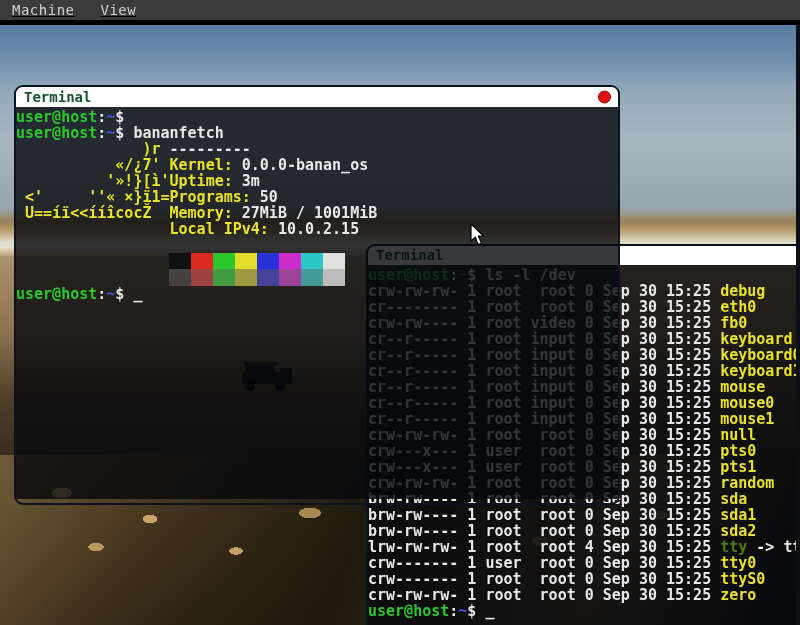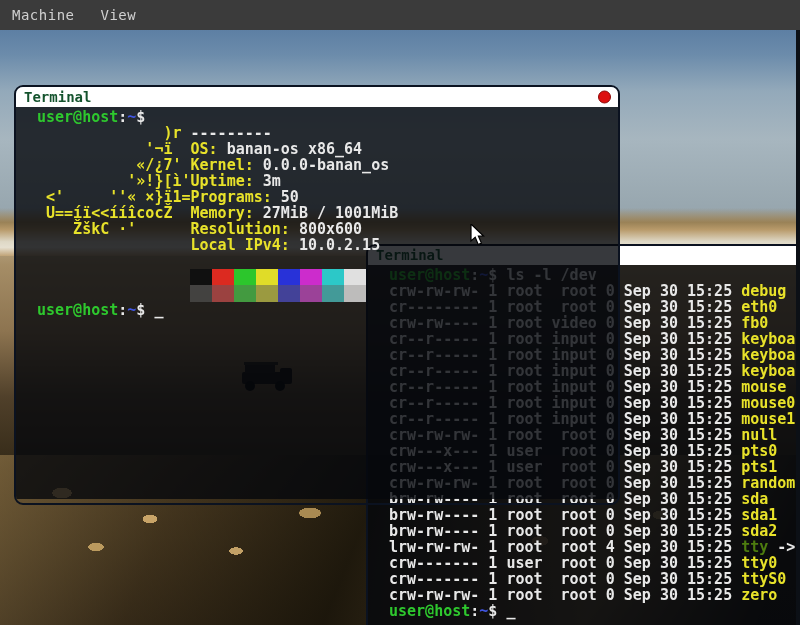--- a/index.html
+++ b/index.html
@@ -2,23 +2,23 @@
 <html><head>
 <meta charset="utf-8">
 <style>
   html,body{margin:0;padding:0;}
   body{
     width:800px;height:625px;overflow:hidden;position:relative;
     background:#000;font-family:"DejaVu Sans Mono",monospace;
   }
   
   #menubar{
-    position:absolute;left:0;top:0;width:800px;height:30px;
+    position:absolute;left:0;top:0;width:800px;height:20px;
     background:#3b3b3b;display:flex;align-items:center;
-    padding-left:12px;box-sizing:border-box;gap:26px;z-index:40;
+    padding-left:12px;box-sizing:border-box;gap:26px;z-index:40;text-decoration:underline;
   }
   .menu-item{
     color:#d0d0d0;font:14px "DejaVu Sans Mono",monospace;letter-spacing:.5px;
   }
   
   #desktop{
     position:absolute;left:0;top:25px;width:800px;height:600px;z-index:1;
     background:linear-gradient(180deg,
       #5a7da2 0%, #6c8cab 5%, #93a9ba 11%, #a7b6bf 19%,
       #97a6ae 31%, #b7a584 36%, #a58d66 40%, #8d7450 51%,
@@ -59,21 +59,21 @@
   #term1 .titlebar{height:20px;line-height:20px;}
   .close-btn{
     position:absolute;right:7px;top:50%;transform:translateY(-50%);
     width:13px;height:13px;border-radius:50%;
     border:1px solid #8c0808;box-sizing:border-box;
   }
   .term-body{
     position:absolute;left:0;right:0;bottom:4px;
     background:rgba(5,8,12,0.8);
     color:#e8e8e8;font:bold 15px/16px "DejaVu Sans Mono",monospace;
-    padding:2px 0 0 21px;
+    padding:2px 0 0 0;
   }
   #term1 .term-body{top:20px;}
   #term2 .term-body{top:19px;}
   .line{white-space:pre;height:16px;}
   .c-green{color:#2ec82e;}
   .c-yellow{color:#e8e22a;}
   .c-blue{color:#4055e0;}
   .c-cyan{color:#4d7c0f;}
   .c-white{color:#e8e8e8;}
   
@@ -141,27 +141,26 @@
     </div>
 </div>
 
 <div id="term1" class="window">
   <div class="titlebar">
     <span>Terminal</span>
     <span class="close-btn" style="background: rgb(221, 16, 16);"></span>
   </div>
   <div class="term-body" id="term1-body">
       <div class="line"><span class="c-green">user@host</span><span class="c-white">:</span><span class="c-blue">~</span><span class="c-white">$ </span></div>
+      <div class="line"><span class="c-green">user@host</span><span class="c-white">:</span><span class="c-blue">~</span><span class="c-white">$ </span><span class="c-white">bananfetch</span></div>
       <div class="line"><span class="c-yellow">              )r </span><span class="c-white">---------</span></div>
-      <div class="line"><span class="c-yellow">            '¬ï  </span><span class="c-yellow">OS:</span><span class="c-white"> banan-os x86_64</span></div>
       <div class="line"><span class="c-yellow">           «/¿7' </span><span class="c-yellow">Kernel:</span><span class="c-white"> 0.0.0-banan_os</span></div>
       <div class="line"><span class="c-yellow">          '»!}[ì'</span><span class="c-yellow">Uptime:</span><span class="c-white"> 3m</span></div>
       <div class="line"><span class="c-yellow"> &lt;'     ''« ×}ï1=</span><span class="c-yellow">Programs:</span><span class="c-white"> 50</span></div>
       <div class="line"><span class="c-yellow"> U==íï&lt;&lt;ííîcocŽ  </span><span class="c-yellow">Memory:</span><span class="c-white"> 27MiB / 1001MiB</span></div>
-      <div class="line"><span class="c-yellow">    ŽškC ·'      </span><span class="c-yellow">Resolution:</span><span class="c-white"> 800x600</span></div>
       <div class="line"><span class="c-yellow">                 </span><span class="c-yellow">Local IPv4:</span><span class="c-white"> 10.0.2.15</span></div>
       <div class="line"></div>
       <div class="palette ">
         <div class="sw" style="background: rgb(16, 16, 16);"></div>
         <div class="sw" style="background: rgb(220, 42, 32);"></div>
         <div class="sw" style="background: rgb(44, 198, 44);"></div>
         <div class="sw" style="background: rgb(224, 220, 40);"></div>
         <div class="sw" style="background: rgb(40, 50, 216);"></div>
         <div class="sw" style="background: rgb(204, 44, 204);"></div>
         <div class="sw" style="background: rgb(44, 200, 200);"></div>

